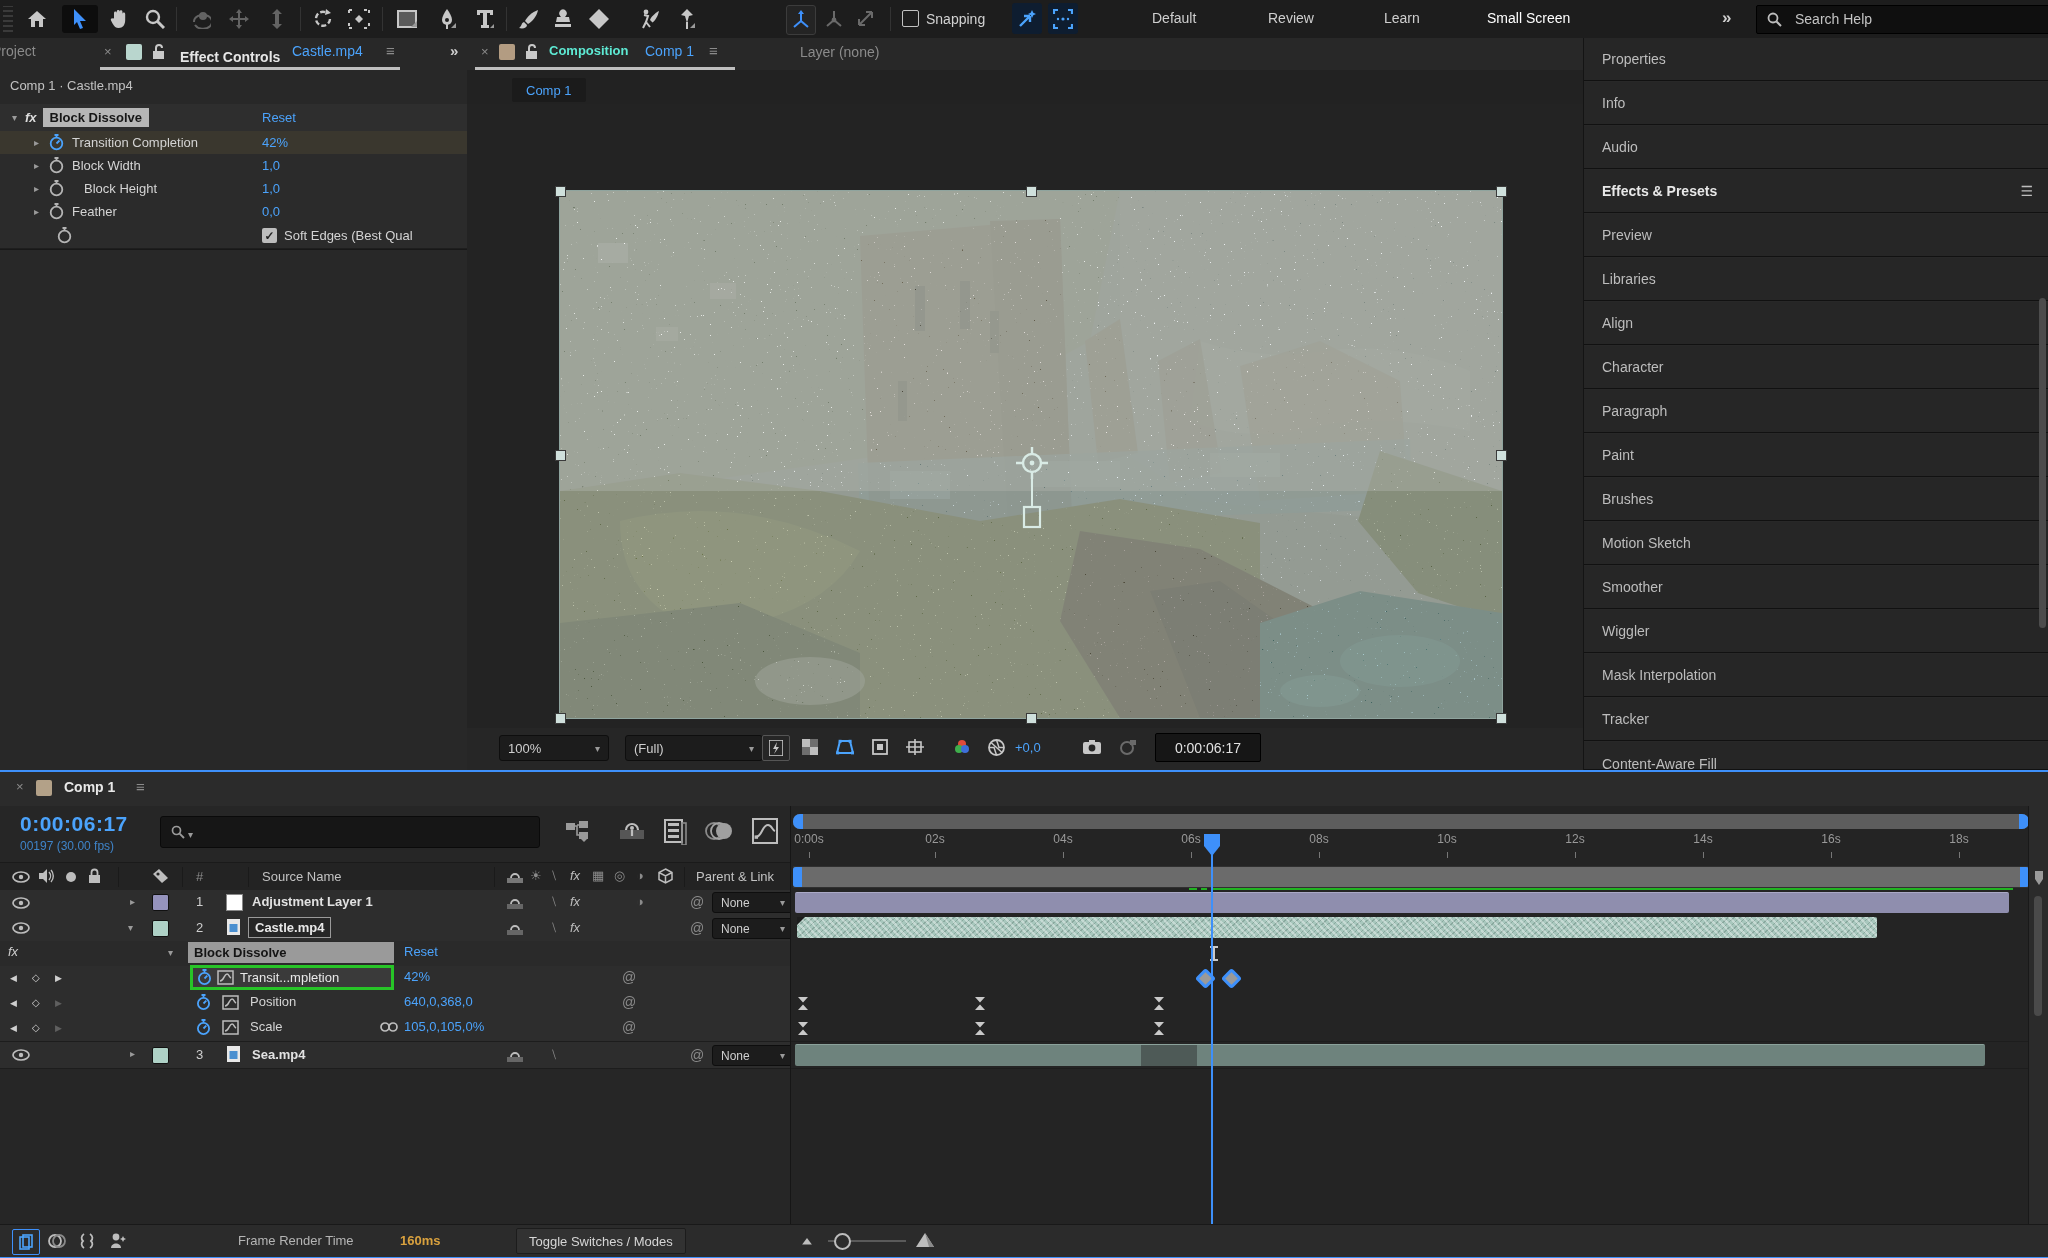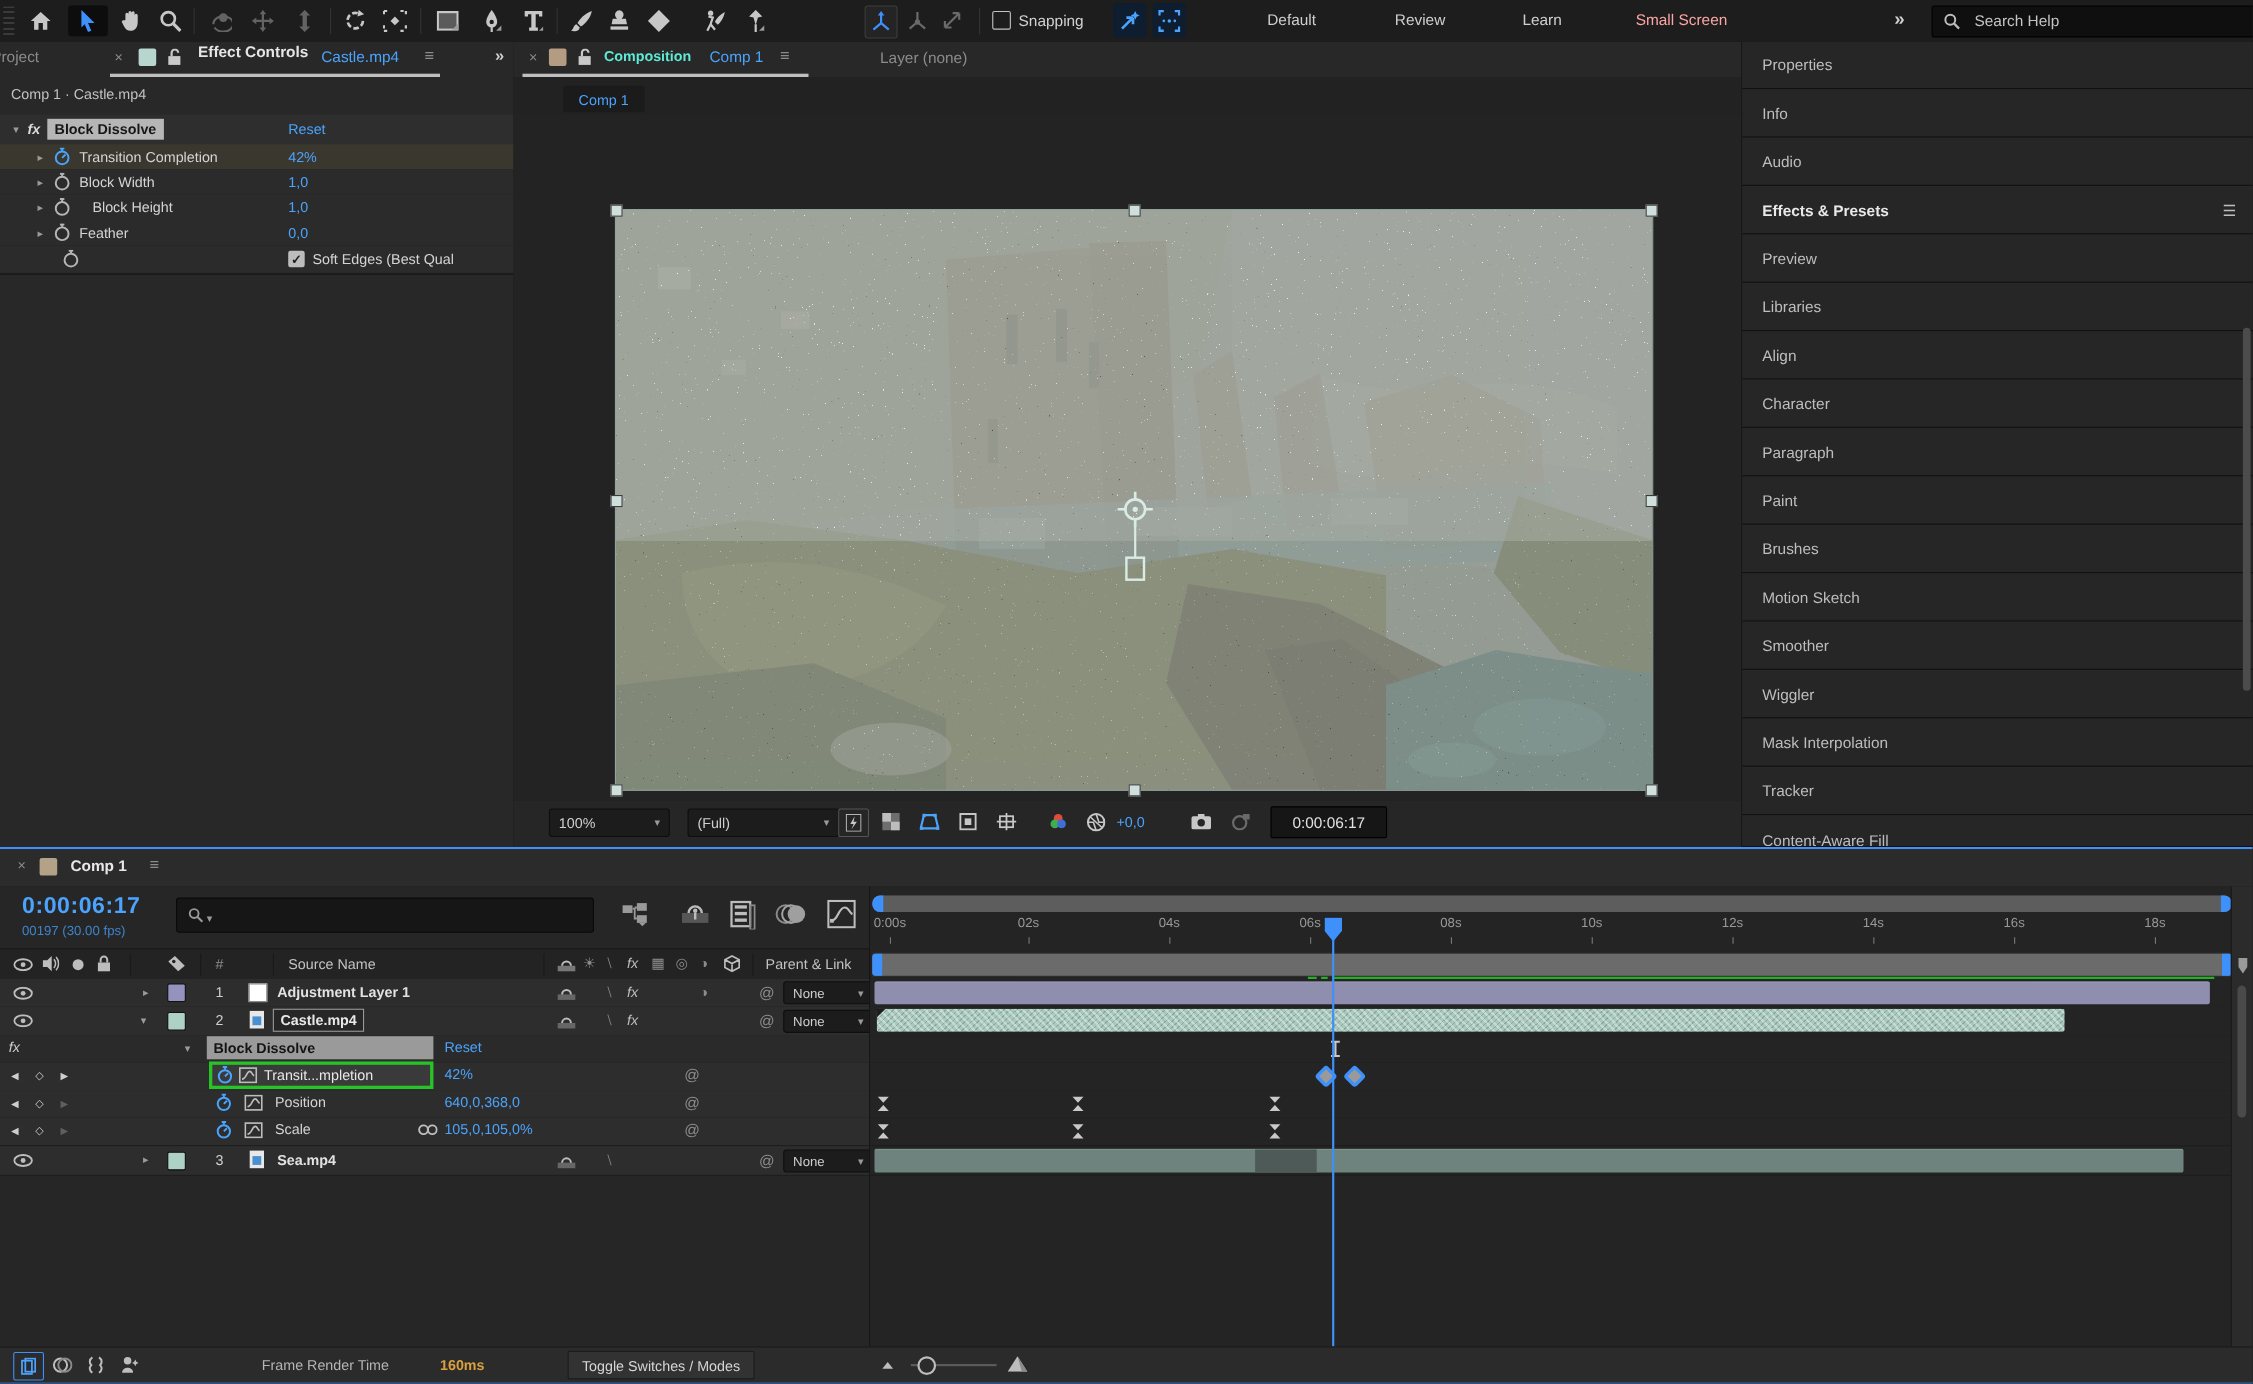--- a/index.html
+++ b/index.html
@@ -183,21 +183,21 @@
           <path d="M1 5 V1 H5 M15 1 H19 V5 M19 15 V19 H15 M5 19 H1 V15" stroke="#4ba3fc" stroke-width="2.2" fill="none"></path>
           <circle cx="10" cy="10" r="1.6" fill="#4ba3fc"></circle>
           <circle cx="5" cy="10" r="1.2" fill="#4ba3fc"></circle>
           <circle cx="15" cy="10" r="1.2" fill="#4ba3fc"></circle>
         </svg>
     </div>
 
     <div class="abs txt" style="left:1152px;top:10px;color:#cfcfcf;font-size:14px;">Default</div>
     <div class="abs txt" style="left:1268px;top:10px;color:#cfcfcf;font-size:14px;">Review</div>
     <div class="abs txt" style="left:1384px;top:10px;color:#cfcfcf;font-size:14px;">Learn</div>
-    <div class="abs txt" style="left:1487px;top:10px;color:#fca5a5;font-size:14px;">Small Screen</div>
+    <div class="abs txt" style="left:1487px;top:10px;color:#ffffff;font-size:14px;">Small Screen</div>
     <div class="abs txt" style="left:1722px;top:8px;color:#cfcfcf;font-size:17px;font-weight:bold;">»</div>
     <div class="abs" style="left:1756px;top:5px;width:282px;height:27px;background:#0f0f0f;border:1px solid #000;border-radius:2px;padding-left:24px;">
       <svg class="abs" style="left:10px;top:6px;" width="15" height="15" viewBox="0 0 15 15">
           <circle cx="6" cy="6" r="4.5" fill="none" stroke="#bdbdbd" stroke-width="1.8"></circle>
           <path d="M9.5 9.5 L14 14" stroke="#bdbdbd" stroke-width="2"></path>
         </svg>
       <span class="abs txt" style="left:38px;top:5px;color:#c4c4c4;font-size:14px;">Search Help</span>
     </div>
   </div>
 
@@ -205,21 +205,21 @@
     <div class="panel-tabbar">
       <div class="abs" style="left:0;top:5px;width:56px;overflow:hidden;height:20px;">
         <span class="txt dim" style="position:absolute;left:-8px;font-size:14px;">Project</span>
       </div>
       <span class="abs txt dim" style="left:104px;top:6px;font-size:13px;">×</span>
       <div class="abs" style="left:126px;top:6px;width:16px;height:16px;background:#b9d6ce;border-radius:2px;"></div>
       <svg class="abs" style="left:152px;top:6px;" width="13" height="16" viewBox="0 0 13 16">
           <rect x="1" y="7" width="11" height="8" fill="#c9c9c9"></rect>
           <path d="M4 7 V4 a3 3 0 0 1 6 0" fill="none" stroke="#c9c9c9" stroke-width="2"></path>
         </svg>
-      <span class="abs txt" style="left:180px;top:1px;color:#e6e6e6;font-weight:bold;font-size:14px;">Effect Controls</span>
+      <span class="abs txt" style="left:180px;top:11px;color:#e6e6e6;font-weight:bold;font-size:14px;">Effect Controls</span>
       <span class="abs txt blue" style="left:292px;top:5px;font-size:14px;">Castle.mp4</span>
       <span class="abs txt dim" style="left:386px;top:4px;font-size:15px;">≡</span>
       <span class="abs txt" style="left:450px;top:4px;font-size:15px;font-weight:bold;color:#cfcfcf;">»</span>
       <div class="abs" style="left:100px;top:29px;width:300px;height:3px;background:#bfbfbf;"></div>
     </div>
     <div class="abs txt" style="left:10px;top:40px;color:#c2c2c2;font-size:13px;">Comp 1 · Castle.mp4</div>
 
     <div class="ec-row" style="top:66px;height:27px;background:#2e2e2e;">
       <span class="chev" style="margin-left:12px;">▾</span>
       <span style="margin-left:8px;font-style:italic;font-weight:bold;color:#dcdcdc;">fx</span>

